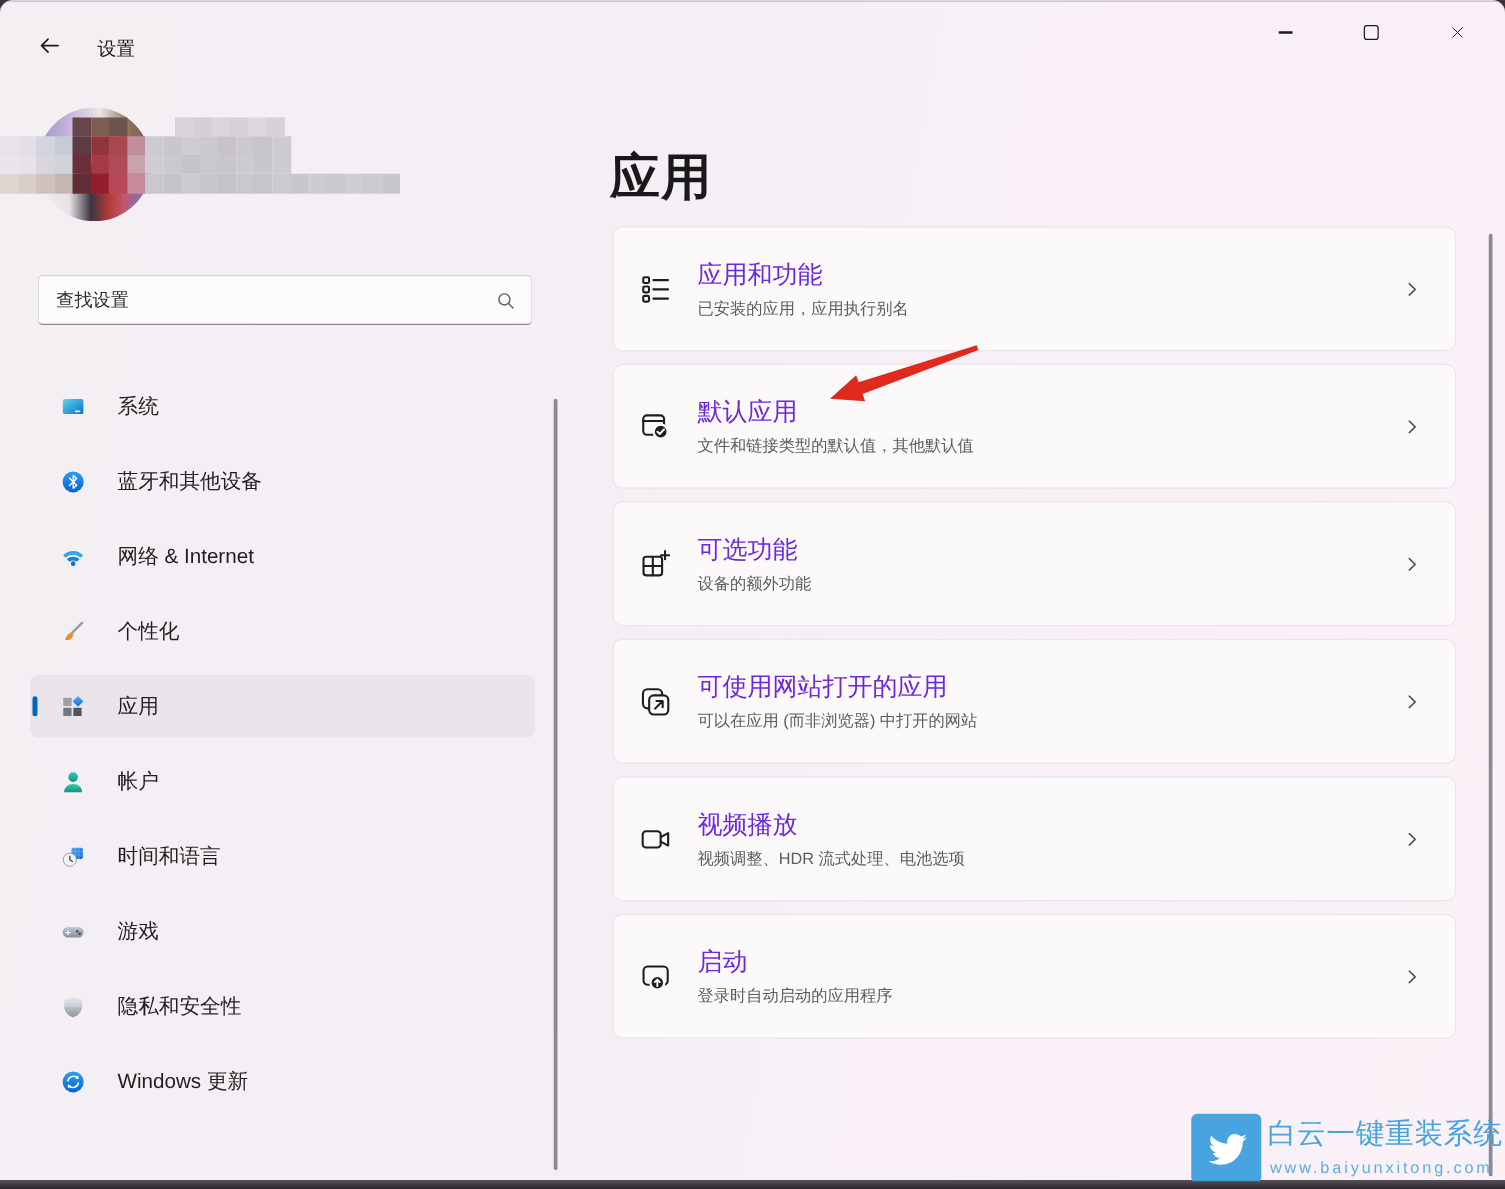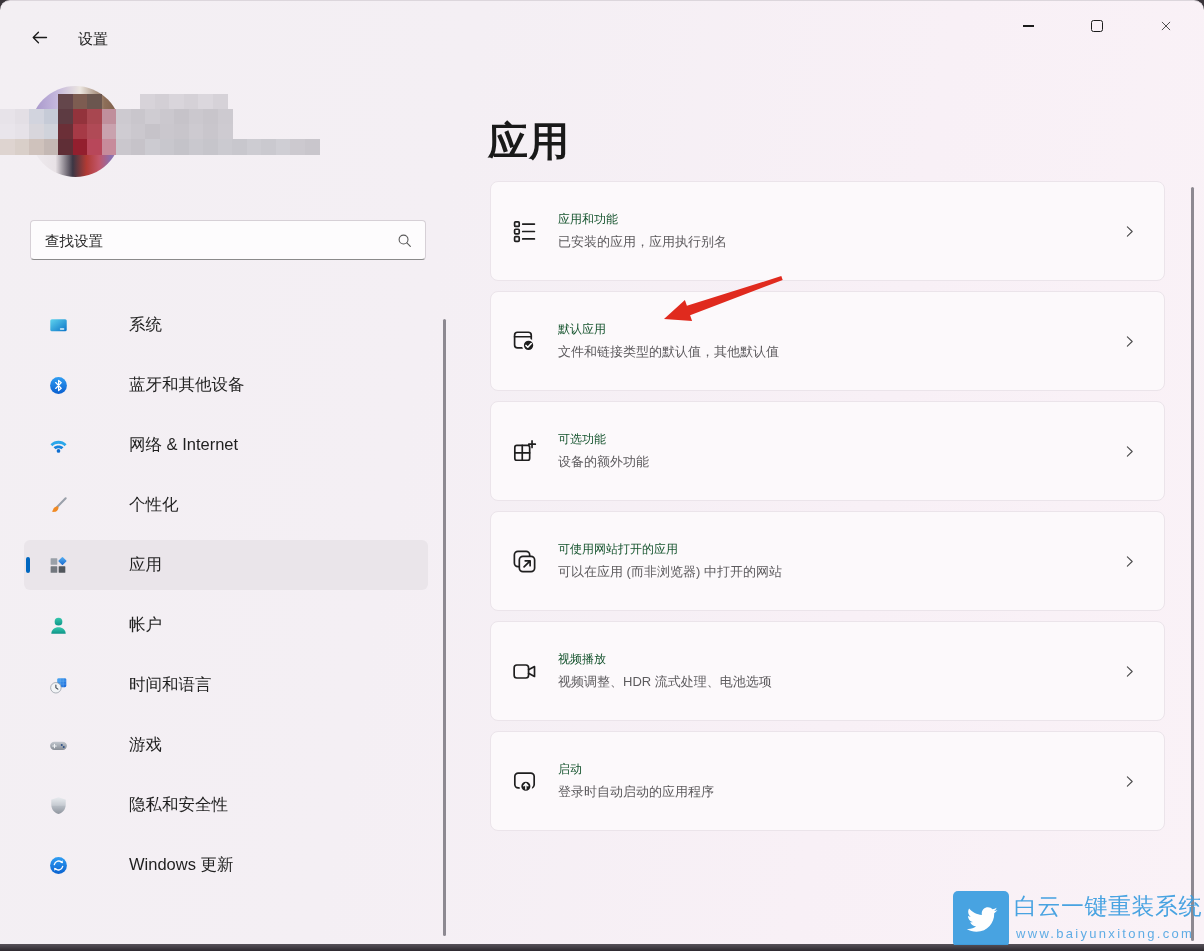--- a/index.html
+++ b/index.html
@@ -25,36 +25,36 @@
   #mosaic div{position:absolute;}
   
   .search-box{position:absolute;left:30px;top:219px;width:396px;height:40px;background:#fdfcfd;
               border:1px solid #d6d0d6;border-bottom-color:#8a8a8a;border-radius:4px;box-sizing:border-box;}
   .search-box input{position:absolute;left:12px;top:0;width:330px;height:38px;border:none;outline:none;background:transparent;
               font-size:14.5px;color:#2a2a2a;font-family:inherit;}
   .search-box input::placeholder{color:#2a2a2a;opacity:1;}
   .search-glyph{position:absolute;right:11px;top:10px;width:19px;height:19px;}
   
   #sidebar{position:absolute;left:24px;top:299px;width:404px;}
-  .nav-item{position:relative;height:50px;margin-bottom:10px;display:flex;align-items:center;border-radius:6px;cursor:pointer;gap:35px;}
+  .nav-item{position:relative;height:50px;margin-bottom:10px;display:flex;align-items:center;border-radius:6px;cursor:pointer;}
   .nav-item.selected{background:#eae5ea;}
   .pill{position:absolute;left:2px;top:17px;width:3.5px;height:16px;border-radius:2px;background:#0067c0;}
   .nav-icon{width:21px;height:21px;margin-left:24px;flex:none;}
   .nav-icon svg{width:21px;height:21px;display:block;}
   .nav-label{margin-left:25px;font-size:16.5px;color:#1f1f1f;white-space:nowrap;}
   .side-scroll{position:absolute;left:443px;top:318px;width:3px;height:617px;background:#8d8991;border-radius:2px;z-index:6;}
   
   .page-title{position:absolute;left:488px;top:86px;font-size:40px;font-weight:600;color:#191919;letter-spacing:1px;}
   #cards{position:absolute;left:490px;top:180px;width:675px;}
   .card{position:relative;height:100px;margin-bottom:10px;border-radius:8px;background:#fcf9fb;border:1px solid #ebe4ea;
         box-sizing:border-box;display:flex;align-items:center;cursor:pointer;}
   .card-icon{width:27px;height:27px;margin-left:20px;flex:none;}
   .card-icon svg{width:27px;height:27px;display:block;}
   .card-text{margin-left:20px;}
-  .card-title{font-size:12px;color:#14532d;}
+  .card-title{font-size:20px;color:#6d28d9;}
   .card-sub{font-size:13px;color:#5d5b5e;margin-top:5px;}
   .chevron{position:absolute;right:26px;top:41px;width:17px;height:17px;}
   .chevron svg{width:17px;height:17px;display:block;}
   .main-scroll{position:absolute;left:1191px;top:186px;width:3px;height:754px;background:#8d8991;border-radius:2px;z-index:6;}
   
   .anno{position:absolute;left:0;top:0;width:1204px;height:944px;pointer-events:none;z-index:10;}
   
   .watermark{position:absolute;left:950px;top:888px;width:254px;height:60px;z-index:11;opacity:0.95;}
   .wm-badge{position:absolute;left:3px;top:2px;width:56px;height:56px;background:#3f9fe0;border-radius:5px;
             display:flex;align-items:center;justify-content:center;}

